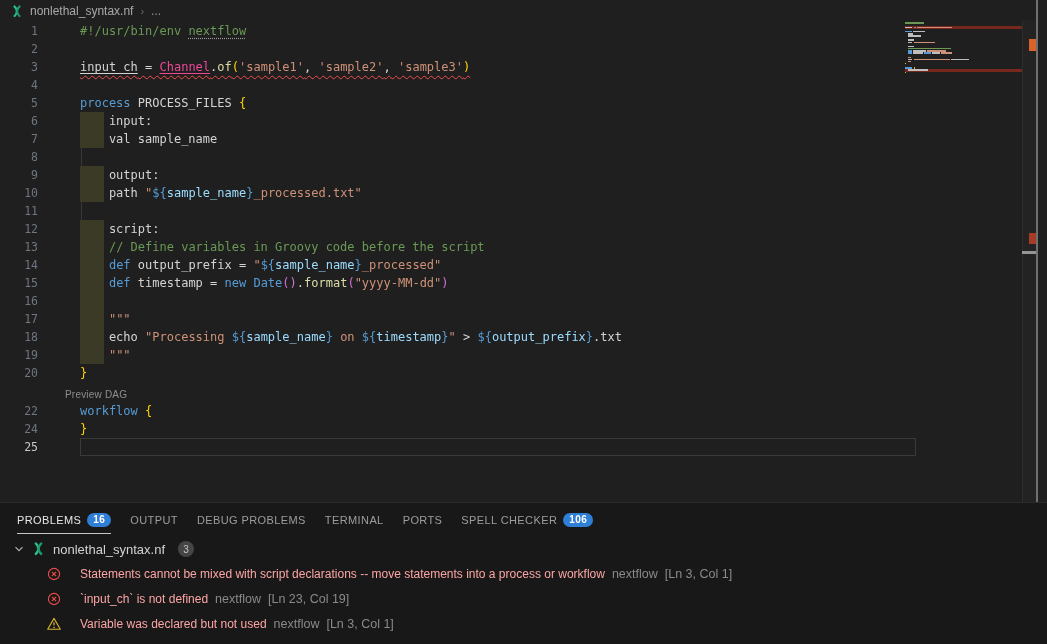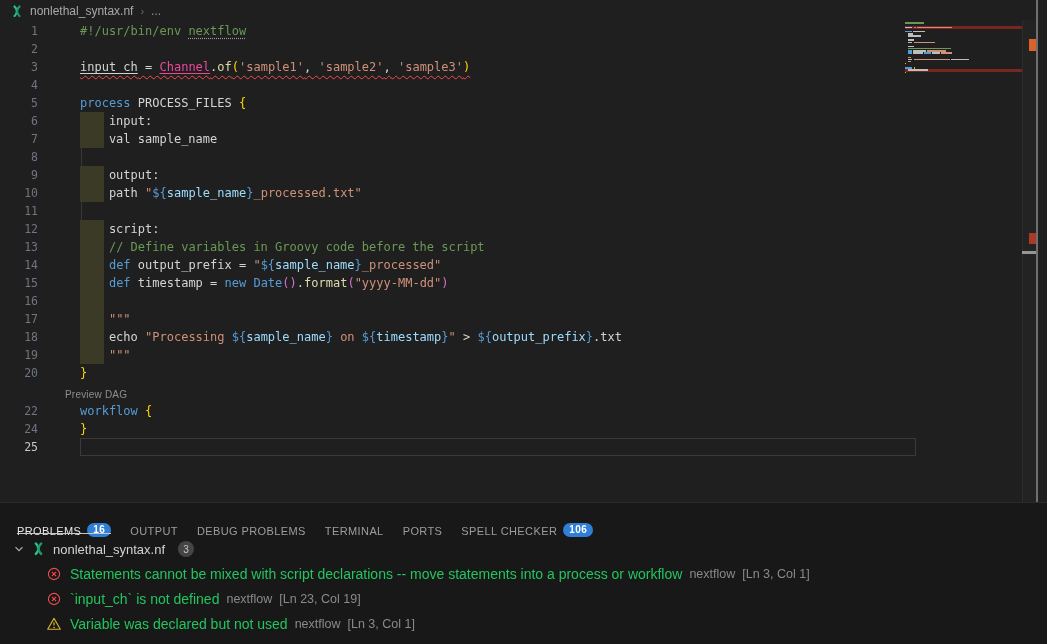--- a/index.html
+++ b/index.html
@@ -42,32 +42,32 @@
   .ruler-strip{position:absolute;left:1022px;top:20px;width:14px;height:482px;
                background:#232323;border-left:1px solid #2d2d2d}
   .vline-right{position:absolute;left:1036px;top:0;width:2px;height:502px;background:#6f6f6f}
   .rmark{position:absolute;width:7px;left:1029px}
   .rslider{position:absolute;left:1022px;width:14px;height:3px;background:#969696}
 
   
   .panel{position:absolute;left:0;right:0;bottom:0;height:141px;background:#181818;
          border-top:1px solid #2a2a2a}
   .ptabs{display:flex;align-items:center;height:34px;padding-left:17px;gap:19px}
-  .ptab{display:flex;align-items:flex-end;gap:6px;height:34px;box-sizing:border-box;
+  .ptab{display:flex;align-items:center;gap:6px;height:34px;box-sizing:border-box;
         font-size:11px;letter-spacing:.4px;color:#9d9d9d;cursor:pointer;position:relative}
   .ptab.active{color:#e7e7e7}
   .ptab.active::after{content:"";position:absolute;left:0;right:0;bottom:3px;height:1px;background:#c6c6c6}
   .pbadge{background:var(--badge,#2f7fd6);color:#fff;font-size:10px;font-weight:700;
           padding:1px 6px;border-radius:9px;line-height:12px}
   .grow{display:flex;align-items:center;height:24px;padding-left:12px;gap:5px}
   .gname{color:#d2d2d2;font-size:13px;margin-left:2px}
   .gcount{width:16px;height:16px;border-radius:50%;background:#454545;color:#c5c5c5;
           font-size:10px;display:flex;align-items:center;justify-content:center;margin-left:8px}
   .prow{display:flex;align-items:center;height:25px;padding-left:46px;cursor:pointer}
-  .prow .msg{color:#22c55e;font-size:14px;margin-left:8px;white-space:pre}
+  .prow .msg{color:#fca5a5;font-size:12px;margin-left:18px;white-space:pre}
   .prow .src{color:#8a8a8a;font-size:12.5px;margin-left:7px}
   .prow .loc{color:#8a8a8a;font-size:12.5px;margin-left:7px}
   svg{display:block}
 </style>
 </head>
 <body style="--badge: #2f7fd6;">
 
 <div class="editor">
   <div class="breadcrumb">
     <span id="bc-icon">

